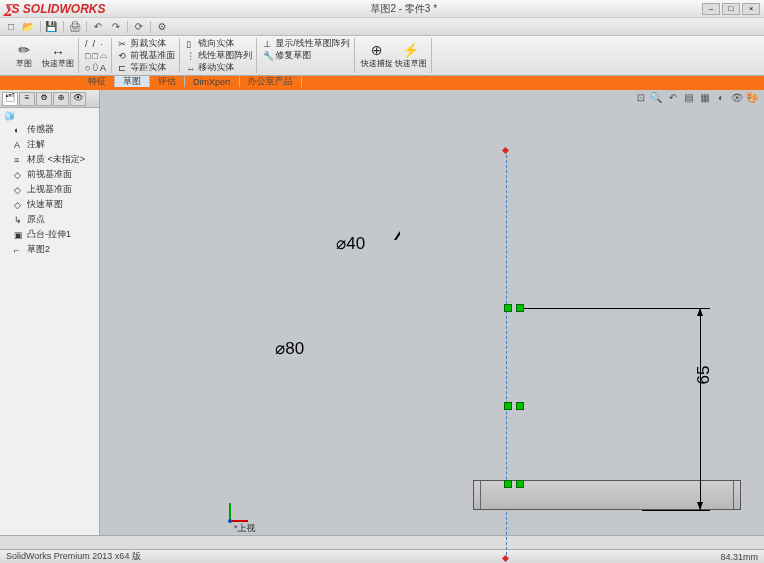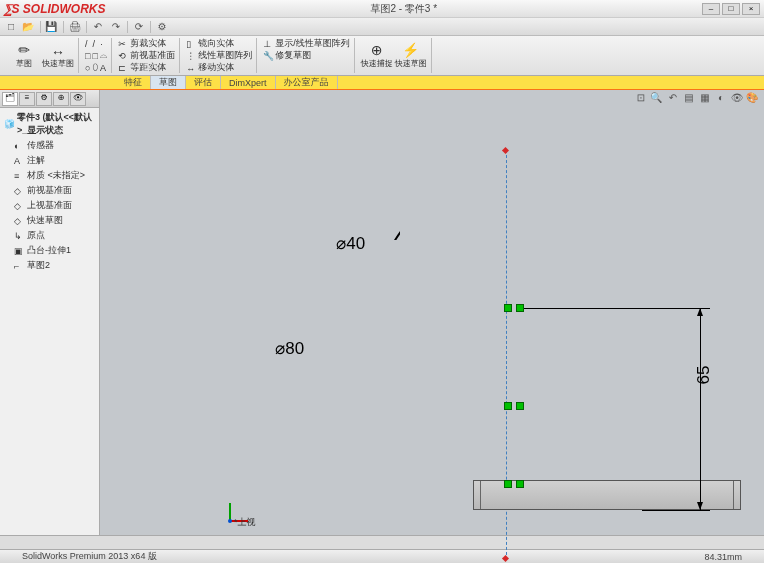--- a/index.html
+++ b/index.html
@@ -17,21 +17,21 @@
     .qat-sep { width: 1px; height: 12px; background: #bbb; }
     
     .ribbon { height: 40px; background: linear-gradient(#f4f4f4, #e0e0e0); border-bottom: 1px solid #aaa; display: flex; padding: 2px 4px; gap: 2px; }
     .ribbon-group { border-right: 1px solid #bbb; padding: 0 4px; display: flex; gap: 2px; }
     .ribbon-btn-lg { width: 32px; height: 34px; display: flex; flex-direction: column; align-items: center; justify-content: center; font-size: 8px; color: #333; cursor: pointer; }
     .ribbon-btn-lg .icon { font-size: 14px; height: 16px; }
     .ribbon-small-stack { display: flex; flex-direction: column; gap: 1px; }
     .ribbon-small { display: flex; align-items: center; font-size: 9px; color: #333; height: 11px; cursor: pointer; gap: 2px; }
     .ribbon-small .mini-icon { width: 10px; font-size: 9px; }
     
-    .tabs { height: 14px; background: #fde047; border-bottom: 1px solid #f97316; display: flex; padding-left: 116px; }
+    .tabs { height: 14px; background: #f97316; border-bottom: 3px solid #f97316; display: flex; padding-left: 80px; }
     .tab { padding: 0 8px; font-size: 9px; border-right: 1px solid #bbb; color: #444; cursor: pointer; display: flex; align-items: center; }
     .tab.active { background: #d8e4f0; }
     
     .main-area { display: flex; height: 445px; }
     
     .feature-panel { width: 100px; background: #f0f0f0; border-right: 1px solid #aaa; overflow: hidden; }
     .fm-tabs { height: 18px; background: linear-gradient(#e8e8e8, #d0d0d0); border-bottom: 1px solid #aaa; display: flex; gap: 1px; padding: 2px; }
     .fm-tab { width: 16px; height: 14px; background: #ddd; border: 1px solid #aaa; font-size: 8px; text-align: center; cursor: pointer; }
     .fm-tab.active { background: #fff; }
     .fm-tree { padding: 2px; font-size: 9px; color: #333; }
@@ -55,27 +55,27 @@
     .diamond { position: absolute; width: 5px; height: 5px; background: #d62828; transform: rotate(45deg); }
     
     .dim-line { position: absolute; border-left: 1px solid #000; }
     .dim-line-h { position: absolute; border-top: 1px solid #000; }
     .arrow-up { position: absolute; width: 0; height: 0; border-left: 3px solid transparent; border-right: 3px solid transparent; border-bottom: 8px solid #000; }
     .arrow-down { position: absolute; width: 0; height: 0; border-left: 3px solid transparent; border-right: 3px solid transparent; border-top: 8px solid #000; }
     .rel-marker { position: absolute; width: 8px; height: 8px; background: #00c000; border: 1px solid #060; }
     
     .triad { position: absolute; left: 122px; bottom: 4px; }
     .triad svg { overflow: visible; }
-    .triad-label { position: absolute; font-size: 9px; color: #333; left: 134px; bottom: 6px; margin-top: 44px; }
+    .triad-label { position: absolute; font-size: 9px; color: #333; left: 134px; bottom: 0; margin-top: 44px; }
     
     .bottom-tabs { height: 14px; background: #ddd; display: flex; padding-left: 30px; border-top: 1px solid #aaa; }
     .btab { padding: 0 8px; font-size: 9px; border-right: 1px solid #aaa; cursor: pointer; margin-top: 28px; }
     .btab.active { background: #fff; }
     
-    .status-bar { height: 14px; background: linear-gradient(#f0f0f0, #d8d8d8); border-top: 1px solid #aaa; display: flex; align-items: center; padding: 0 22px; font-size: 9px; color: #444; justify-content: space-between; }
+    .status-bar { height: 14px; background: linear-gradient(#f0f0f0, #d8d8d8); border-top: 1px solid #aaa; display: flex; align-items: center; padding: 0 6px; font-size: 9px; color: #444; justify-content: space-between; }
   </style>
 </head>
 <body>
 
 <div class="title-bar">
   <span class="logo"><span class="logo-s">⅀S</span> <span>SOLIDWORKS</span></span>
   <span class="title-center">草图2 - 零件3 *</span>
   <div class="win-controls">
     <div class="win-btn">–</div>
     <div class="win-btn">□</div>
@@ -212,21 +212,20 @@
     <div class="fm-tabs">
       <div class="fm-tab active">🗂</div>
       <div class="fm-tab">≡</div>
       <div class="fm-tab">⚙</div>
       <div class="fm-tab">⊕</div>
       <div class="fm-tab">👁</div>
     </div>
     <div class="fm-tree">
       <div class="tree-item root">
           <span class="tree-icon">🧊</span>
-          <span>零件3 (默认&lt;&lt;默认&gt;_显示状态</span>
         </div>
       <div class="tree-item indent">
           <span class="tree-icon">◐</span>
           <span>传感器</span>
         </div>
       <div class="tree-item indent">
           <span class="tree-icon">A</span>
           <span>注解</span>
         </div>
       <div class="tree-item indent">

